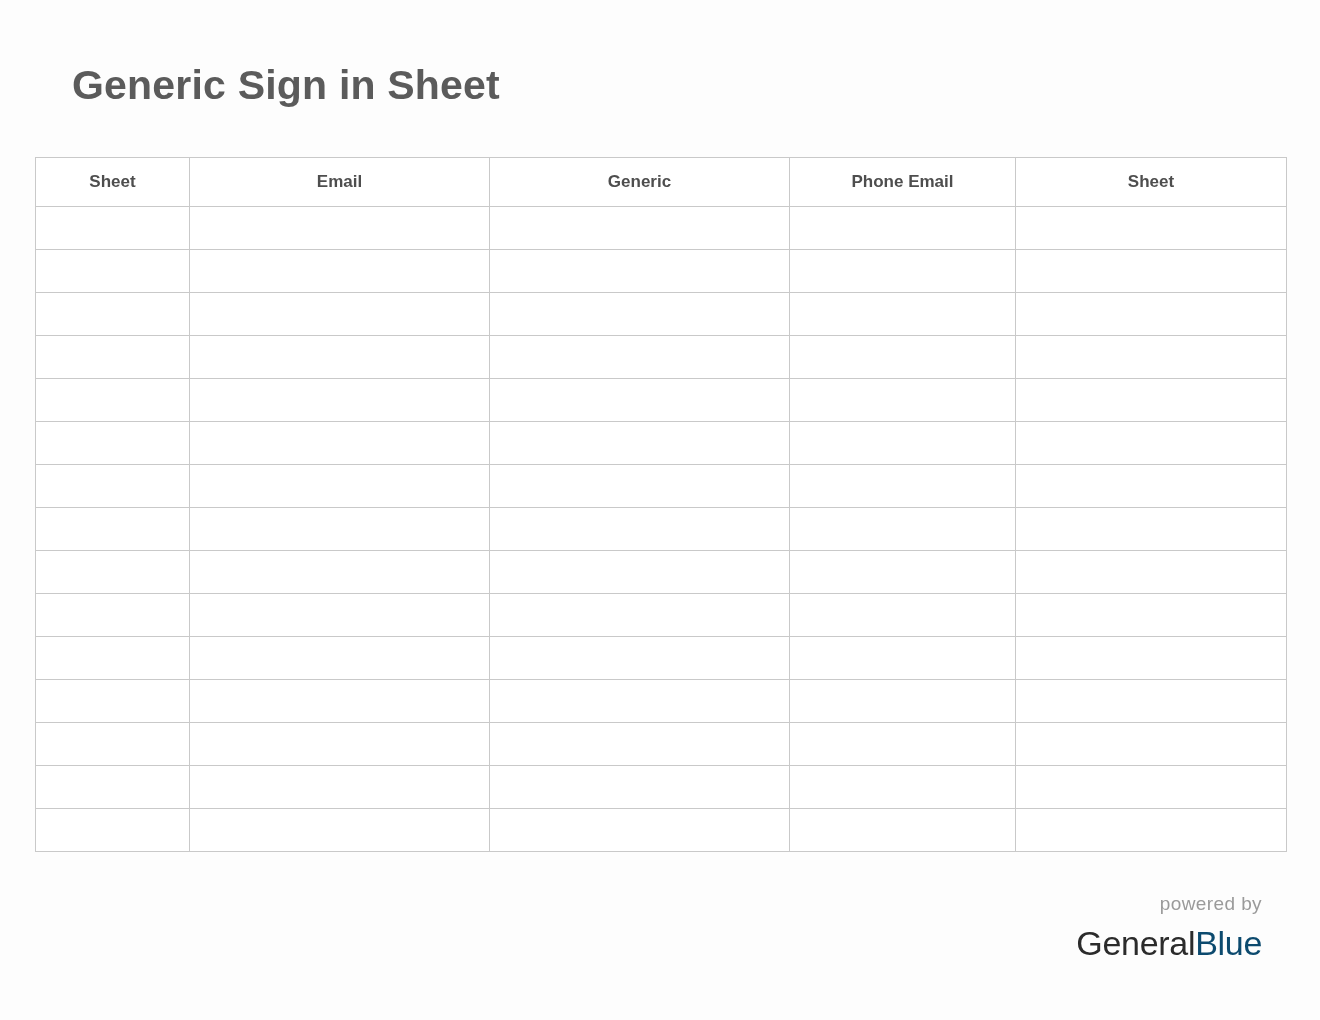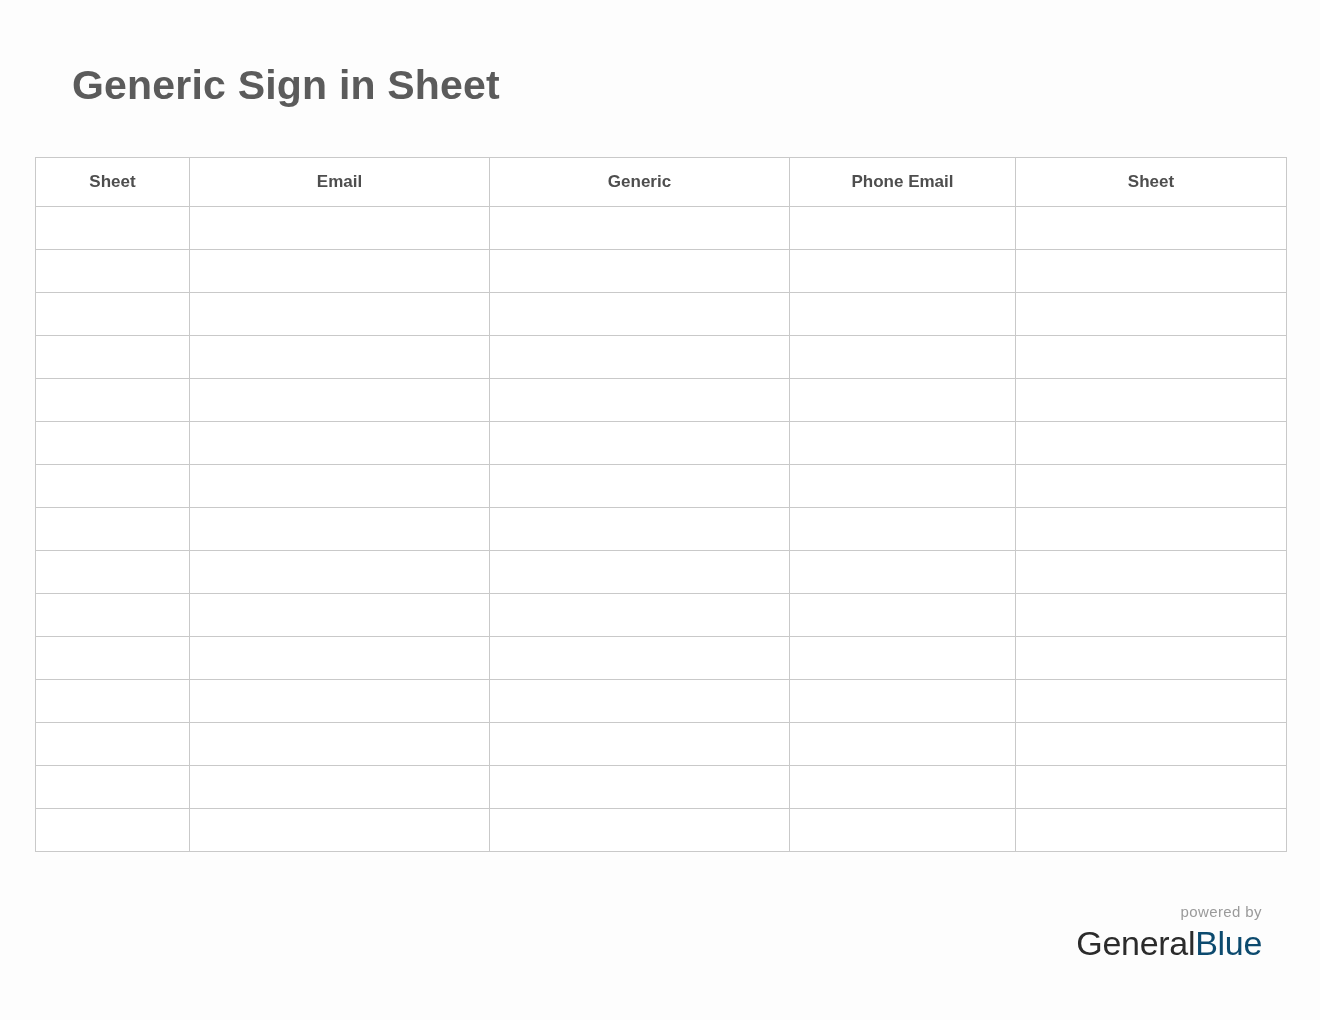--- a/index.html
+++ b/index.html
@@ -65,24 +65,24 @@
   .col-email { width: 271px; }
 
   .footer-brand {
     position: absolute;
     right: 58px;
     bottom: 60px;
     text-align: right;
     line-height: 1;
   }
   .powered-by {
-    font-size: 15px;
+    font-size: 19px;
     color: #9a9a9a;
     letter-spacing: 0.4px;
-    margin-bottom: 7px;
+    margin-bottom: 13px;
     display: block;
   }
   .brand {
     font-size: 34px;
     letter-spacing: -0.3px;
     white-space: nowrap;
   }
   .brand-general {
     color: #2b2b2b;
   }

